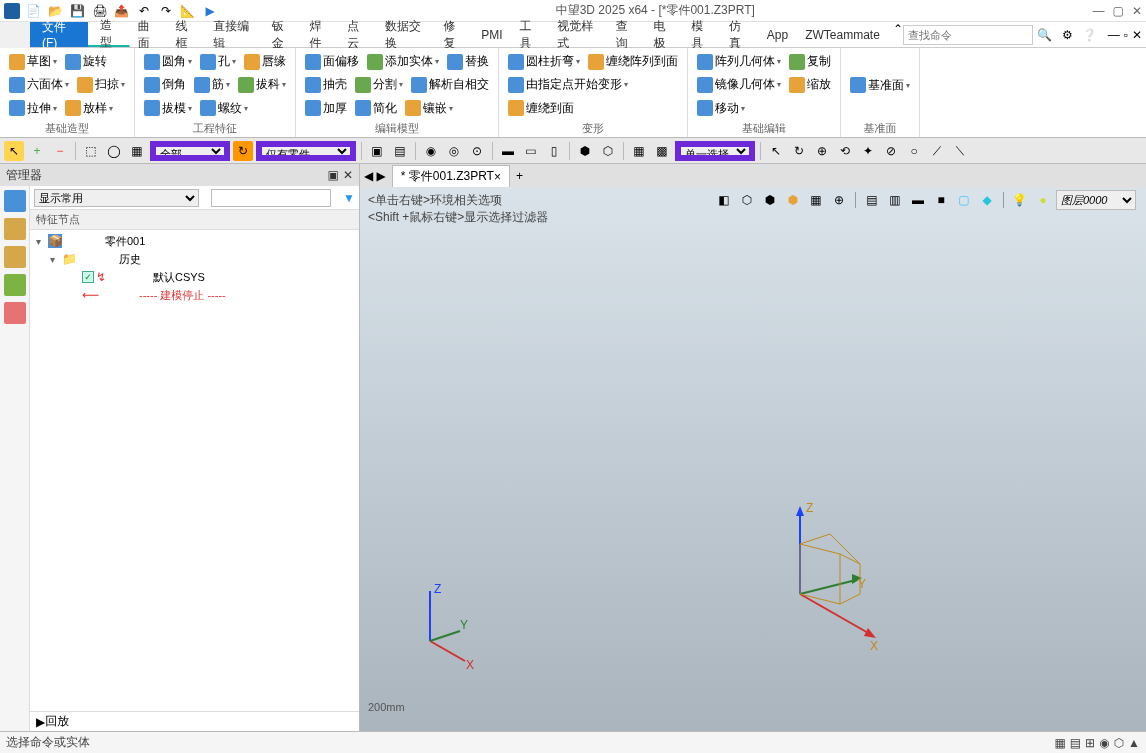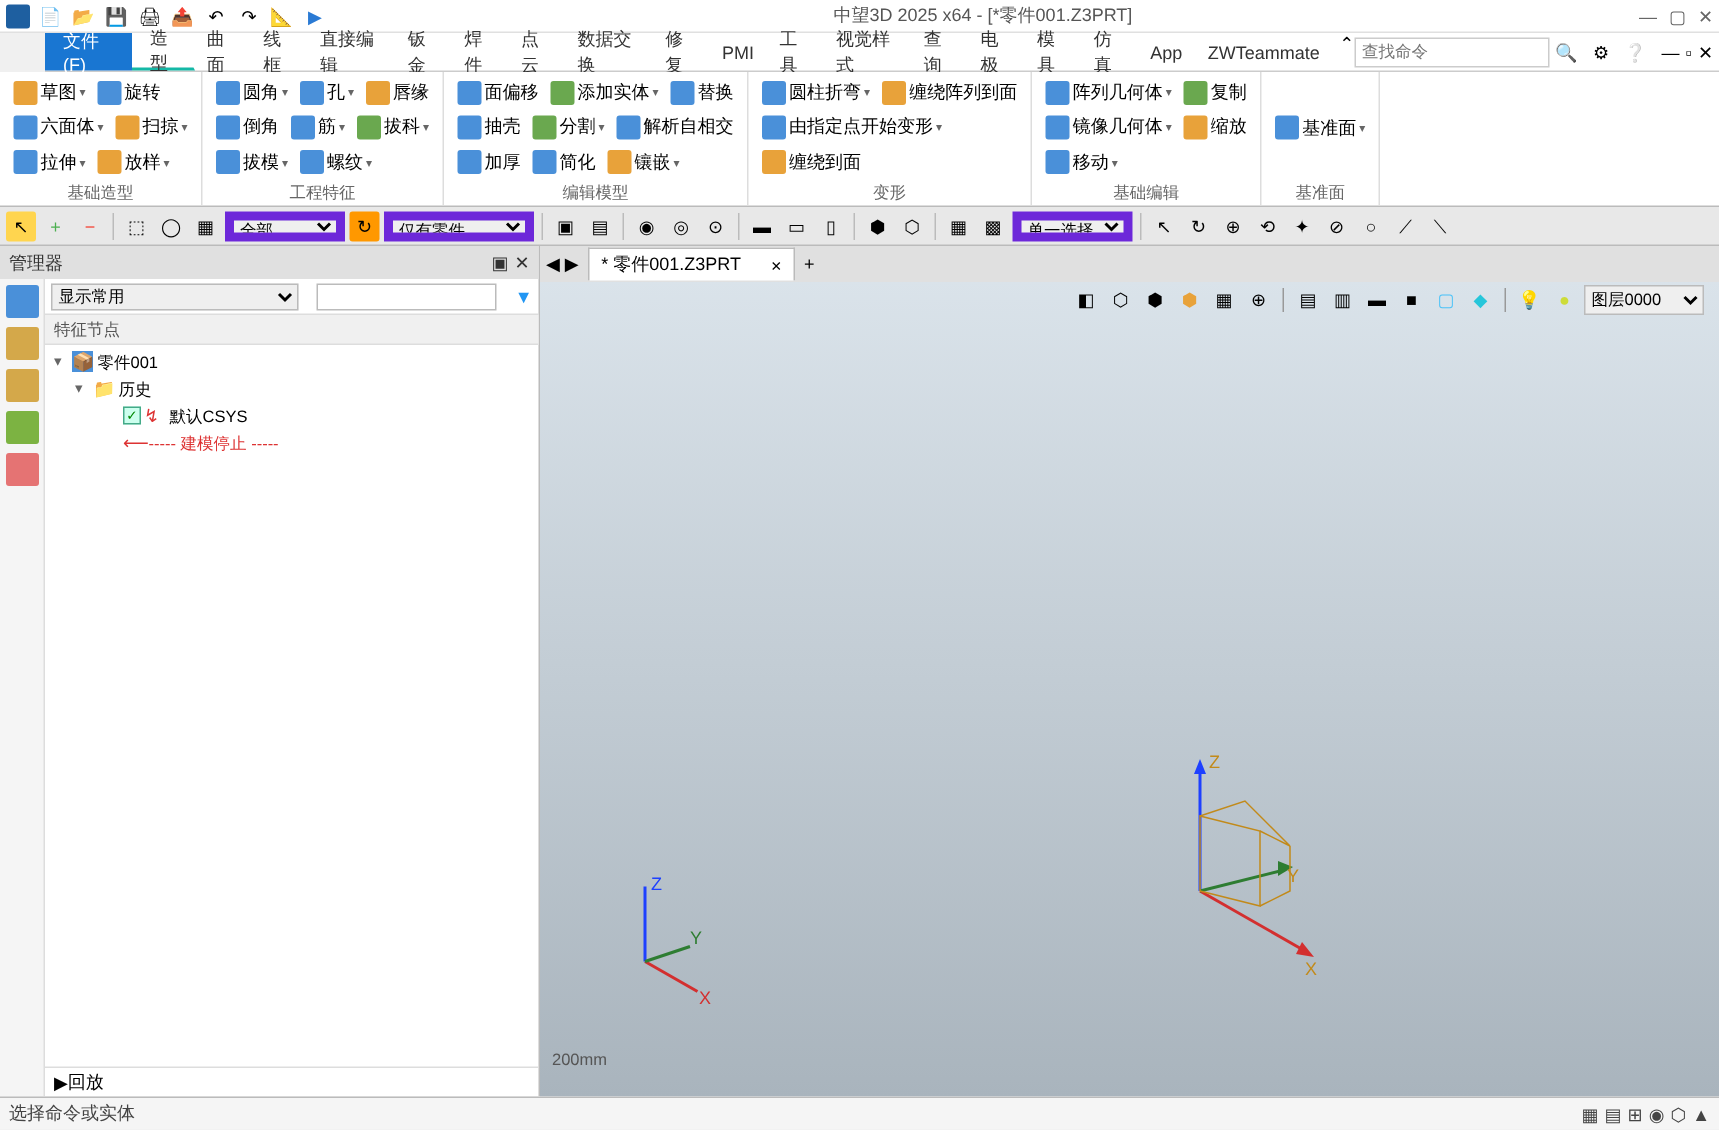--- a/index.html
+++ b/index.html
@@ -40,29 +40,29 @@
 .lpside .sb { width: 22px; height: 22px; background: #d4a84a; border-radius: 2px; cursor: pointer; }
 .lpmain { flex: 1; display: flex; flex-direction: column; }
 .lpfilter { height: 24px; display: flex; align-items: center; padding: 2px 4px; border-bottom: 1px solid #ddd; gap: 12px; }
 .lpfilter select { flex: 1; height: 18px; font-size: 11px; border: 1px solid #bbb; }
 .lpfilter input { width: 120px; height: 18px; border: 1px solid #bbb; font-size: 11px; }
 .lpcolhead { height: 20px; background: #f0f0f0; border-bottom: 1px solid #ddd; display: flex; align-items: center; padding: 0 6px; font-size: 11px; color: #555; }
 .tree { flex: 1; overflow: auto; padding: 2px 0; }
 .tnode { display: flex; align-items: center; height: 18px; padding-left: 6px; cursor: pointer; }
 .tnode .exp { width: 12px; font-size: 10px; color: #666; }
 .tnode .nic { width: 14px; height: 14px; margin-right: 3px; }
-.tnode .nlabel { font-size: 11px; }
+.tnode .nlabel { font-size: 11px; margin-left: 40px; }
 .lpfoot { height: 20px; border-top: 1px solid #ddd; display: flex; align-items: center; padding: 0 6px; font-size: 11px; }
 .viewport { flex: 1; display: flex; flex-direction: column; background: linear-gradient(to bottom, #dce5ec, #a9b4bd); position: relative; }
 .vptabs { height: 24px; background: #e0e0e0; display: flex; align-items: center; padding: 0 4px; }
-.vptab { background: #fff; padding: 2px 8px; border: 1px solid #bbb; border-bottom: none; font-size: 11px; display: flex; align-items: center; gap: 20px; justify-content: space-between; }
+.vptab { background: #fff; padding: 2px 8px; border: 1px solid #bbb; border-bottom: none; font-size: 11px; display: flex; align-items: center; gap: 0; justify-content: space-between; }
 .vphint { position: absolute; top: 28px; left: 8px; font-size: 10px; color: #444; }
 .vptoolbar { position: absolute; top: 24px; right: 8px; display: flex; gap: 3px; align-items: center; background: rgba(255,255,255,0); padding: 2px; }
 .vptoolbar .vb { width: 20px; height: 20px; cursor: pointer; display: flex; align-items: center; justify-content: center; }
-.vptoolbar select { height: 20px; font-size: 11px; border: 1px solid #bbb; }
+.vptoolbar select { height: 20px; font-size: 11px; border: 1px solid #bbb; font-style: italic; }
 .csys { position: absolute; top: 330px; left: 380px; }
 .triad { position: absolute; bottom: 60px; left: 50px; }
 .scale { position: absolute; bottom: 18px; left: 8px; font-size: 11px; color: #555; }
 .statusbar { height: 22px; background: #f5f5f5; border-top: 1px solid #bbb; display: flex; align-items: center; padding: 0 6px; font-size: 11px; color: #444; justify-content: space-between; }
 .statusbar .sright { margin-left: auto; display: flex; gap: 4px; }
 .chk { width: 12px; height: 12px; border: 1px solid #4a8; background: #cfe; display: inline-flex; align-items: center; justify-content: center; font-size: 9px; color: #080; margin-right: 2px; }
 </style>
 </head>
 <body>
 
@@ -435,20 +435,24 @@
 
   <div class="viewport">
     <div class="vptabs">
       <span style="margin-right:6px">◀ ▶</span>
       <div class="vptab">
         <span>* 零件001.Z3PRT</span>
           <span>×</span>
       </div>
       <span style="margin-left:6px;cursor:pointer">+</span>
     </div>
+    <div class="vphint">
+      <div>&lt;单击右键&gt;环境相关选项</div>
+      <div>&lt;Shift +鼠标右键&gt;显示选择过滤器</div>
+    </div>
     <div class="vptoolbar">
       <div class="vb">◧</div>
       <div class="vb">⬡</div>
       <div class="vb">⬢</div>
       <div class="vb" style="color:#e8a23a">⬢</div>
       <div class="vb">▦</div>
       <div class="vb">⊕</div>
       <span style="width:1px;height:16px;background:#999;margin:0 3px"></span>
       <div class="vb">▤</div>
       <div class="vb">▥</div>

